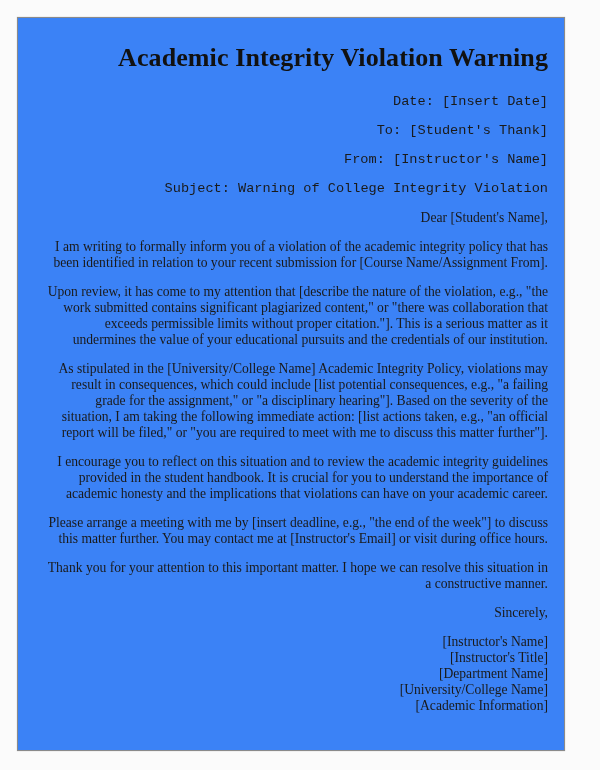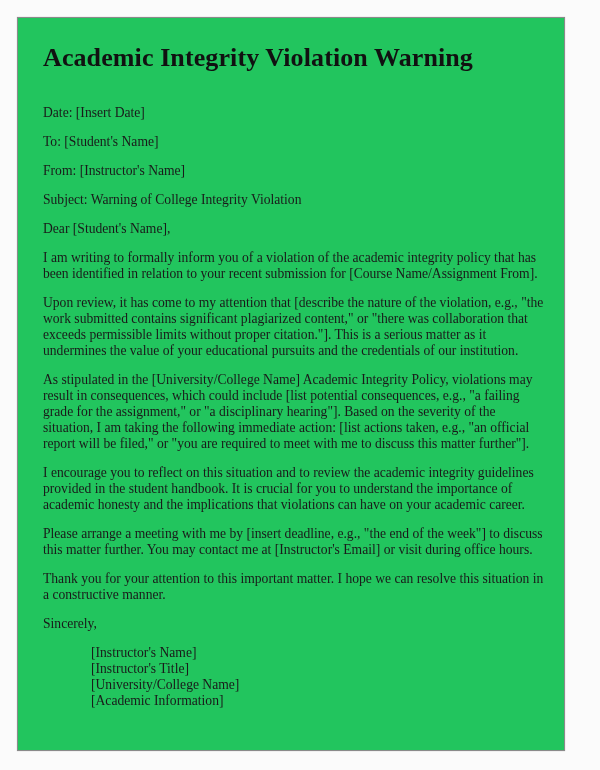--- a/index.html
+++ b/index.html
@@ -16,22 +16,23 @@
       color: #1a1a1a;
     }
     .letter {
       position: absolute;
       left: 17px;
       top: 17px;
       width: 548px;
       height: 734px;
       border: 1px solid #8a8a8a;
       box-shadow: 0 0 1px #bdbdbd;
-      background: #22c55e;
+      background: #3b82f6;
       box-sizing: border-box;
+      text-align: right;
     }
     .content {
       position: absolute;
       left: 25px;
       top: 24px;
       width: 505px;
     }
     h1 {
       margin: 0;
       font-size: 26px;
@@ -39,21 +40,22 @@
       font-weight: bold;
       color: #111;
       letter-spacing: 0.1px;
     }
     p {
       margin: 0 0 13px 0;
       font-size: 13.6px;
       line-height: 16px;
     }
     .header-lines {
-      margin-top: 31px;
+      margin-top: 20px;
+      font-family: Liberation Mono, monospace;
     }
     .signature {
       margin-top: 0;
     }
     .signature .sig-line {
       display: block;
       font-size: 13.6px;
       line-height: 16px;
       margin-left: 48px;
     }
@@ -61,36 +63,37 @@
   </style>
 </head>
 <body>
 
 <div class="letter">
   <div class="content">
     <h1>Academic Integrity Violation Warning</h1>
 
     <div class="header-lines">
       <p>Date: [Insert Date]</p>
-      <p>To: [Student's Name]</p>
+      <p>To: [Student's Thank]</p>
       <p>From: [Instructor's Name]</p>
       <p>Subject: Warning of College Integrity Violation</p>
     </div>
 
     <p>Dear [Student's Name],</p>
 
     <p>I am writing to formally inform you of a violation of the academic integrity policy that has been identified in relation to your recent submission for [Course Name/Assignment From].</p>
     <p>Upon review, it has come to my attention that [describe the nature of the violation, e.g., "the work submitted contains significant plagiarized content," or "there was collaboration that exceeds permissible limits without proper citation."]. This is a serious matter as it undermines the value of your educational pursuits and the credentials of our institution.</p>
     <p>As stipulated in the [University/College Name] Academic Integrity Policy, violations may result in consequences, which could include [list potential consequences, e.g., "a failing grade for the assignment," or "a disciplinary hearing"]. Based on the severity of the situation, I am taking the following immediate action: [list actions taken, e.g., "an official report will be filed," or "you are required to meet with me to discuss this matter further"].</p>
     <p>I encourage you to reflect on this situation and to review the academic integrity guidelines provided in the student handbook. It is crucial for you to understand the importance of academic honesty and the implications that violations can have on your academic career.</p>
     <p>Please arrange a meeting with me by [insert deadline, e.g., "the end of the week"] to discuss this matter further. You may contact me at [Instructor's Email] or visit during office hours.</p>
     <p>Thank you for your attention to this important matter. I hope we can resolve this situation in a constructive manner.</p>
 
     <p class="closing">Sincerely,</p>
 
     <div class="signature">
       <span class="sig-line">[Instructor's Name]</span>
       <span class="sig-line">[Instructor's Title]</span>
+      <span class="sig-line">[Department Name]</span>
       <span class="sig-line">[University/College Name]</span>
       <span class="sig-line">[Academic Information]</span>
     </div>
   </div>
 </div>
 
 </body></html>

